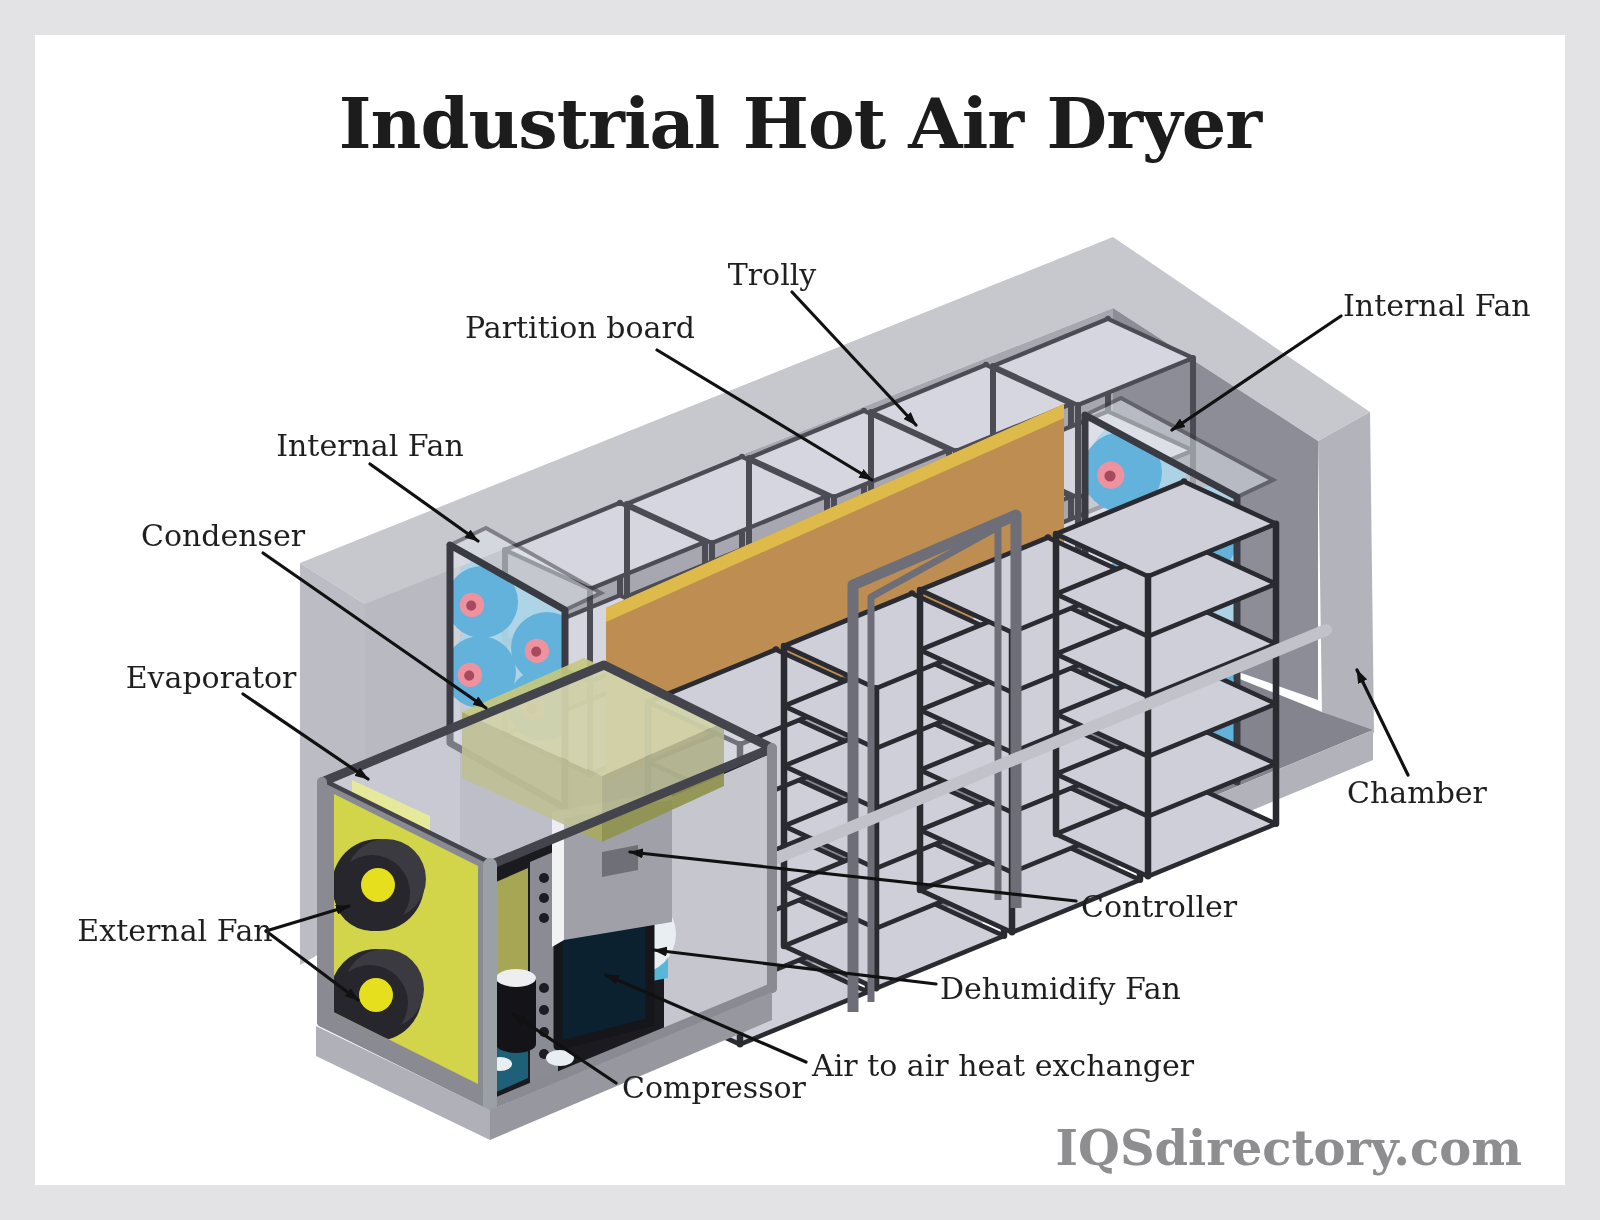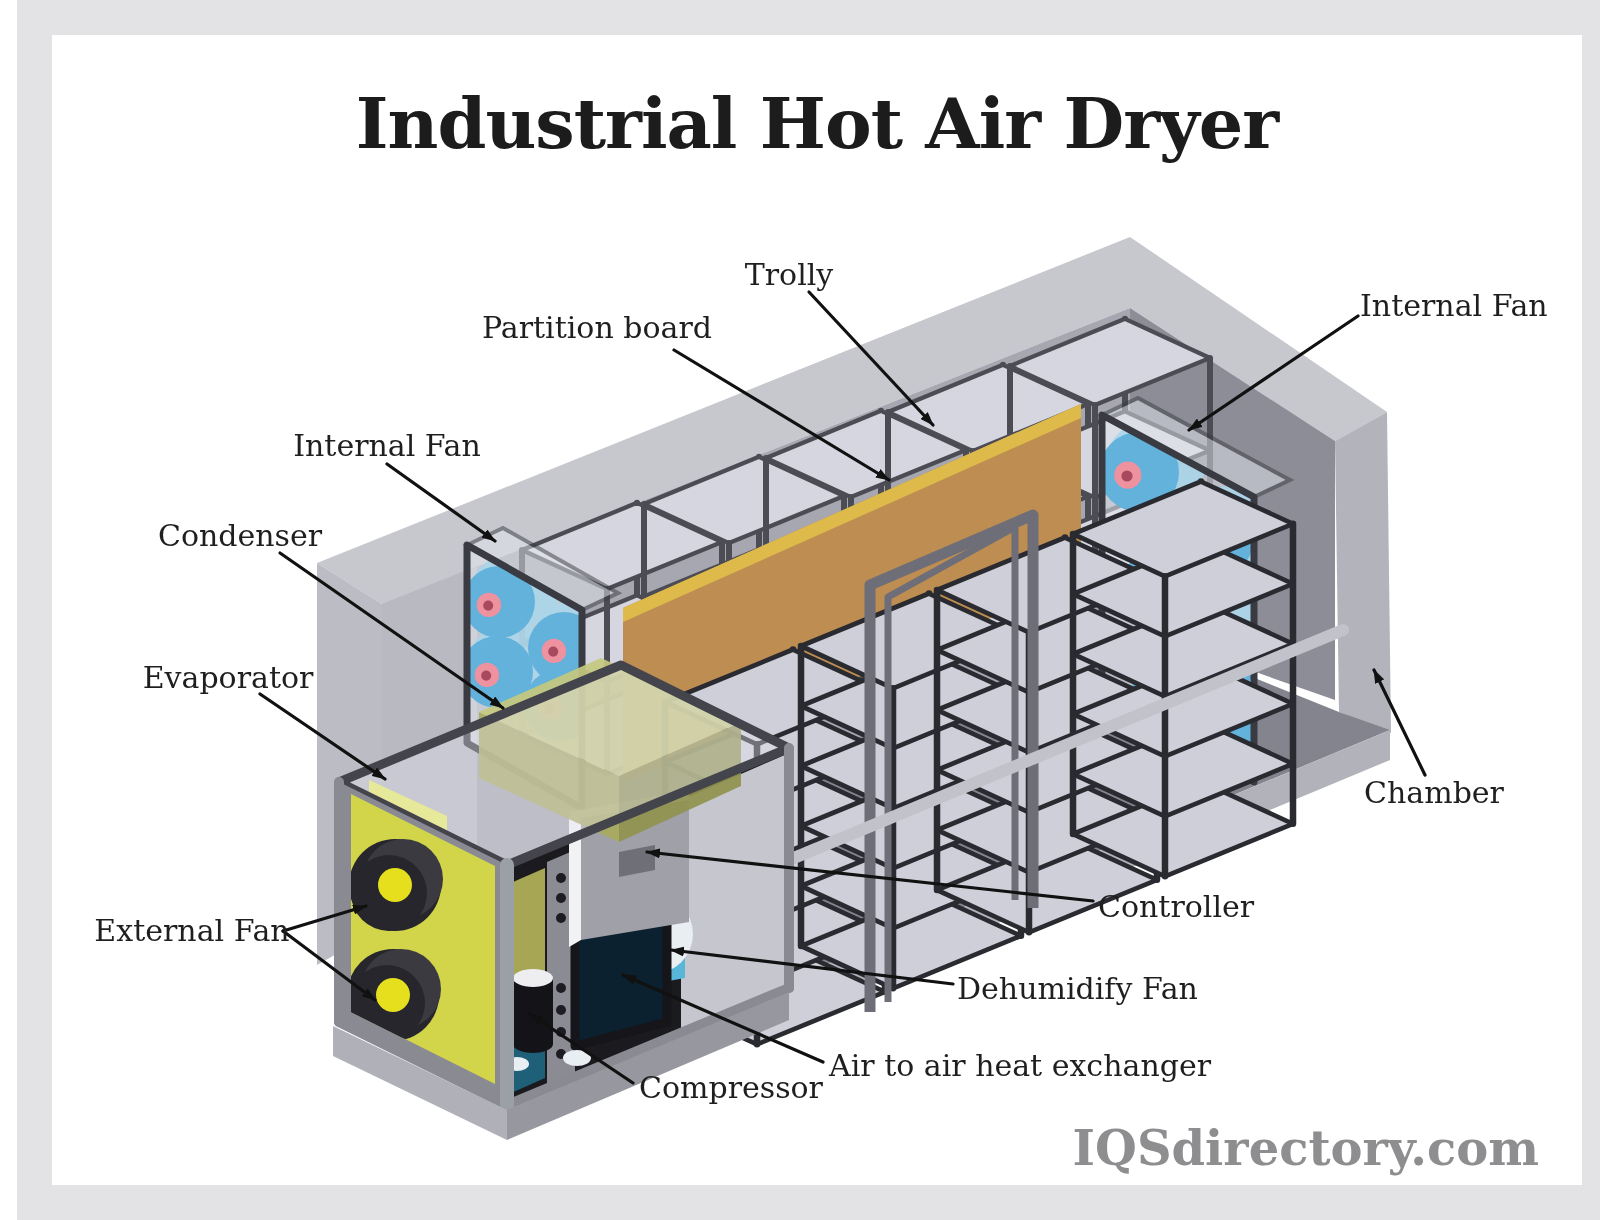--- a/index.html
+++ b/index.html
@@ -1,16 +1,16 @@
 <!DOCTYPE html>
 <html><head>
 <meta charset="utf-8">
 <style>
   html,body{margin:0;padding:0;background:#ffffff;}
-  .stage{position:relative;width:1341px;height:1220px;font-family:"DejaVu Serif","Liberation Serif",serif;margin-left:17px;}
+  .stage{position:relative;width:1341px;height:1220px;font-family:"DejaVu Serif","Liberation Serif",serif;}
   svg{display:block;}
   text{font-family:"DejaVu Serif","Liberation Serif",serif;}
   .title-text{font-weight:bold;letter-spacing:-1px;}
   .label-text{font-size:30px;}
   .watermark-text{font-weight:bold;letter-spacing:0px;}
 </style>
 </head>
 <body>
 
 <div class="stage">

